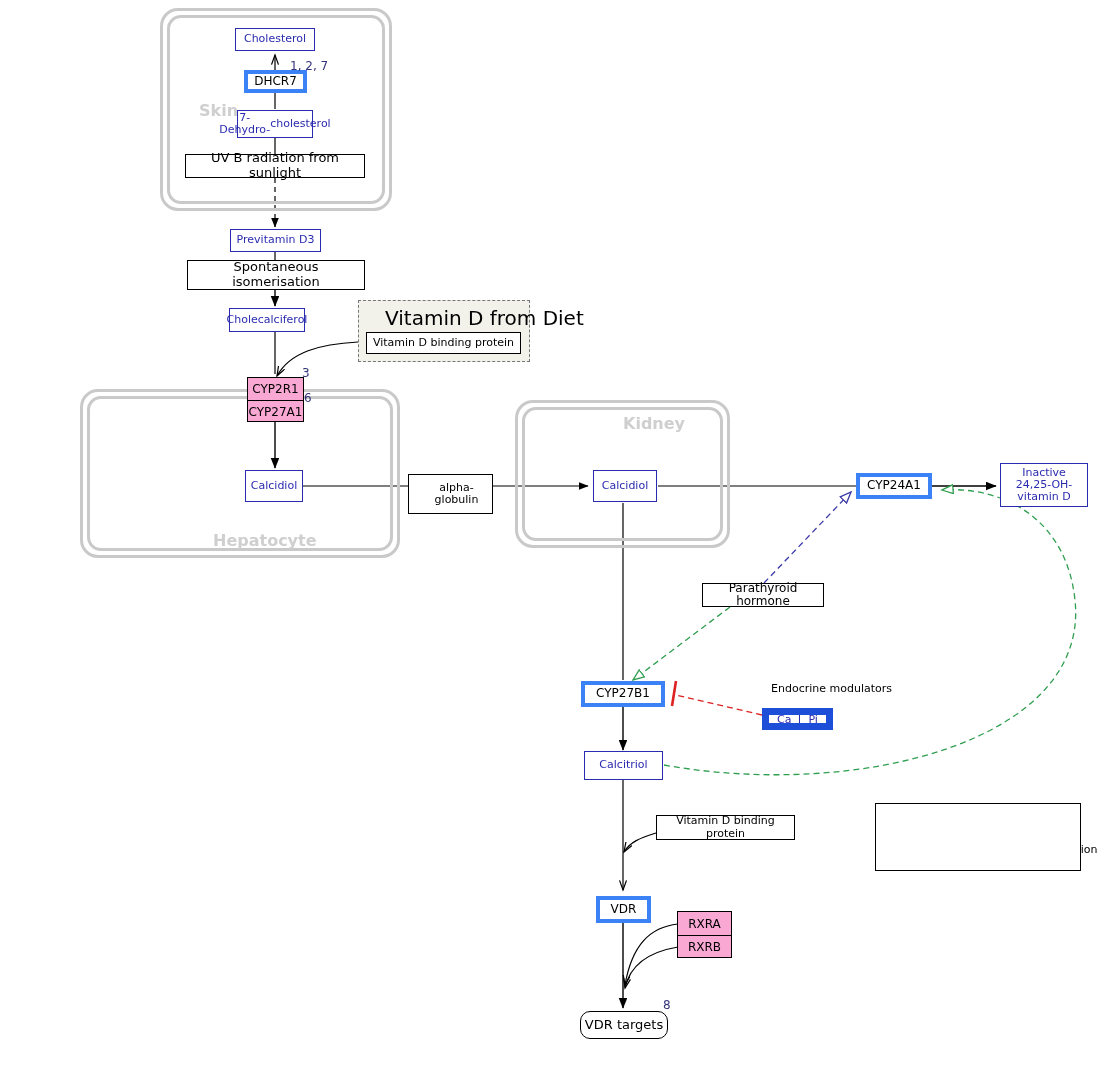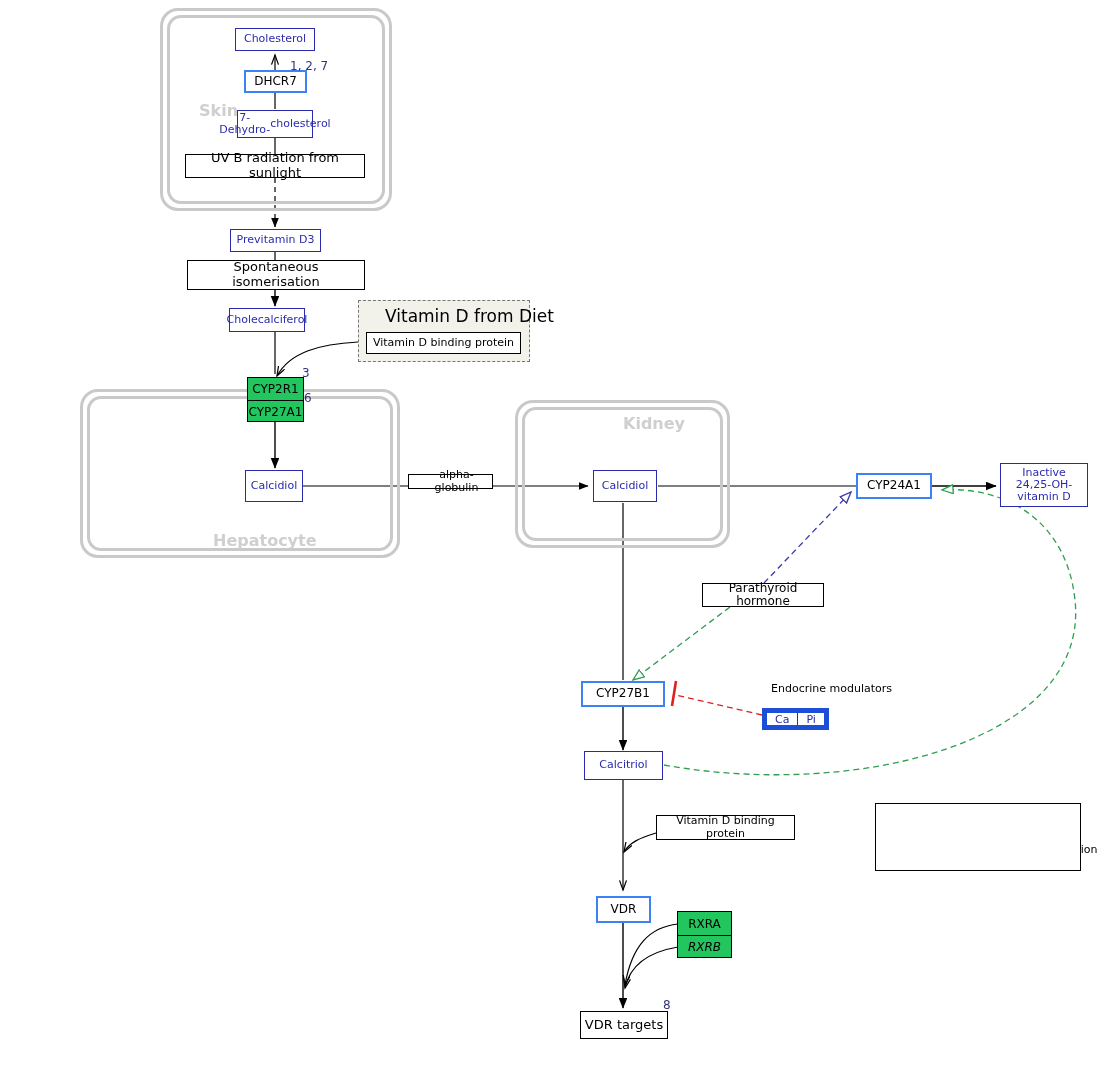--- a/index.html
+++ b/index.html
@@ -36,21 +36,21 @@
     text-align: center;
     line-height: 1.12;
     z-index: 5;
   }
   .metabolite {
     border: 1px solid #2b2bb0;
     color: #2b2bb0;
     font-size: 11px;
   }
   .gene {
-    border: 2px solid #3b82f6;
+    border: 4px solid #3b82f6;
     color: #000000;
     font-size: 12px;
   }
   .plain {
     border: 1px solid #000000;
     color: #000000;
     font-size: 13px;
   }
   .label-static {
     position: absolute;
@@ -85,55 +85,55 @@
   .group-dashed {
     position: absolute;
     box-sizing: border-box;
     border: 1px dashed #777777;
     background: #f2f1ea;
     z-index: 3;
   }
   .group-title {
     position: absolute;
     color: #000000;
-    font-size: 17px;
+    font-size: 20px;
     z-index: 4;
   }
   
   .ref {
     position: absolute;
     font-size: 12px;
     color: #34347a;
     z-index: 6;
   }
   
   .stack {
     position: absolute;
     box-sizing: border-box;
     border: 1px solid #000;
-    background: #22c55e;
+    background: #f9a8d4;
     z-index: 5;
   }
   .stack > div {
     box-sizing: border-box;
     display: flex;
     align-items: center;
     justify-content: center;
     font-size: 12px;
     color: #000;
     height: 22px;
   }
   .stack > div + div {
     border-top: 1px solid #000000;
   }
   
   .hsplit {
     position: absolute;
     box-sizing: border-box;
-    border: 5px solid #1d4ed8;
+    border: 7px solid #1d4ed8;
     background: #fff;
     display: flex;
     z-index: 5;
   }
   .hsplit > div {
     box-sizing: border-box;
     display: flex;
     align-items: center;
     justify-content: center;
     color: #2b2bb0;
@@ -267,21 +267,21 @@
   <div class="ref" style="left:302px; top:366px;">3</div>
   <div class="ref" style="left:304px; top:391px;">6</div>
 
   <div class="stack" style="left:247px; top:377px; width:57px; height:45px;">
     <div>CYP2R1</div>
     <div>CYP27A1</div>
   </div>
 
   <div class="node metabolite" style="left:245px; top:470px; width:58px; height:32px;">Calcidiol</div>
 
-  <div class="node plain" style="left:408px; top:474px; width:85px; height:15px; font-size:11px;padding-left:12px;">alpha-globulin</div>
+  <div class="node plain" style="left:408px; top:474px; width:85px; height:40px; font-size:11px;padding-left:12px;">alpha-globulin</div>
 
   <div class="node metabolite" style="left:593px; top:470px; width:64px; height:32px;">Calcidiol</div>
 
   <div class="node gene" style="left:856px; top:473px; width:76px; height:26px;">CYP24A1</div>
 
   <div class="node metabolite" style="left:1000px; top:463px; width:88px; height:44px; flex-direction:column;">
     <span>Inactive</span>
     <span>24,25-OH-</span>
     <span>vitamin D</span>
   </div>
@@ -298,26 +298,26 @@
     <div>Ca</div>
     <div>Pi</div>
   </div>
 
   <div class="node plain" style="left:656px; top:815px; width:139px; height:25px; font-size:11px;">Vitamin D binding protein</div>
 
   <div class="node gene" style="left:596px; top:896px; width:55px; height:27px;">VDR</div>
 
   <div class="stack" style="left:677px; top:911px; width:55px; height:47px;">
     <div style="height:23px;">RXRA</div>
-    <div style="height:23px;font-style:italic;">RXRB</div>
+    <div style="height:23px;">RXRB</div>
   </div>
 
   <div class="ref" style="left:663px; top:998px;">8</div>
 
-  <div class="node plain" style="left:580px; top:1011px; width:88px; height:28px;">VDR targets</div>
+  <div class="node plain" style="left:580px; top:1011px; width:88px; height:28px;border-radius:10px;">VDR targets</div>
 
   <div id="legend" style="left:875px; top:803px; width:206px; height:68px;"></div>
   <div class="legend-row" style="left:958px; top:816px;">
     <span class="legend-text">Activation</span>
   </div>
   <div class="legend-row" style="left:958px; top:843px;">
     <span class="legend-text">Tissue-specific regulation</span>
   </div>
 
 </div>

